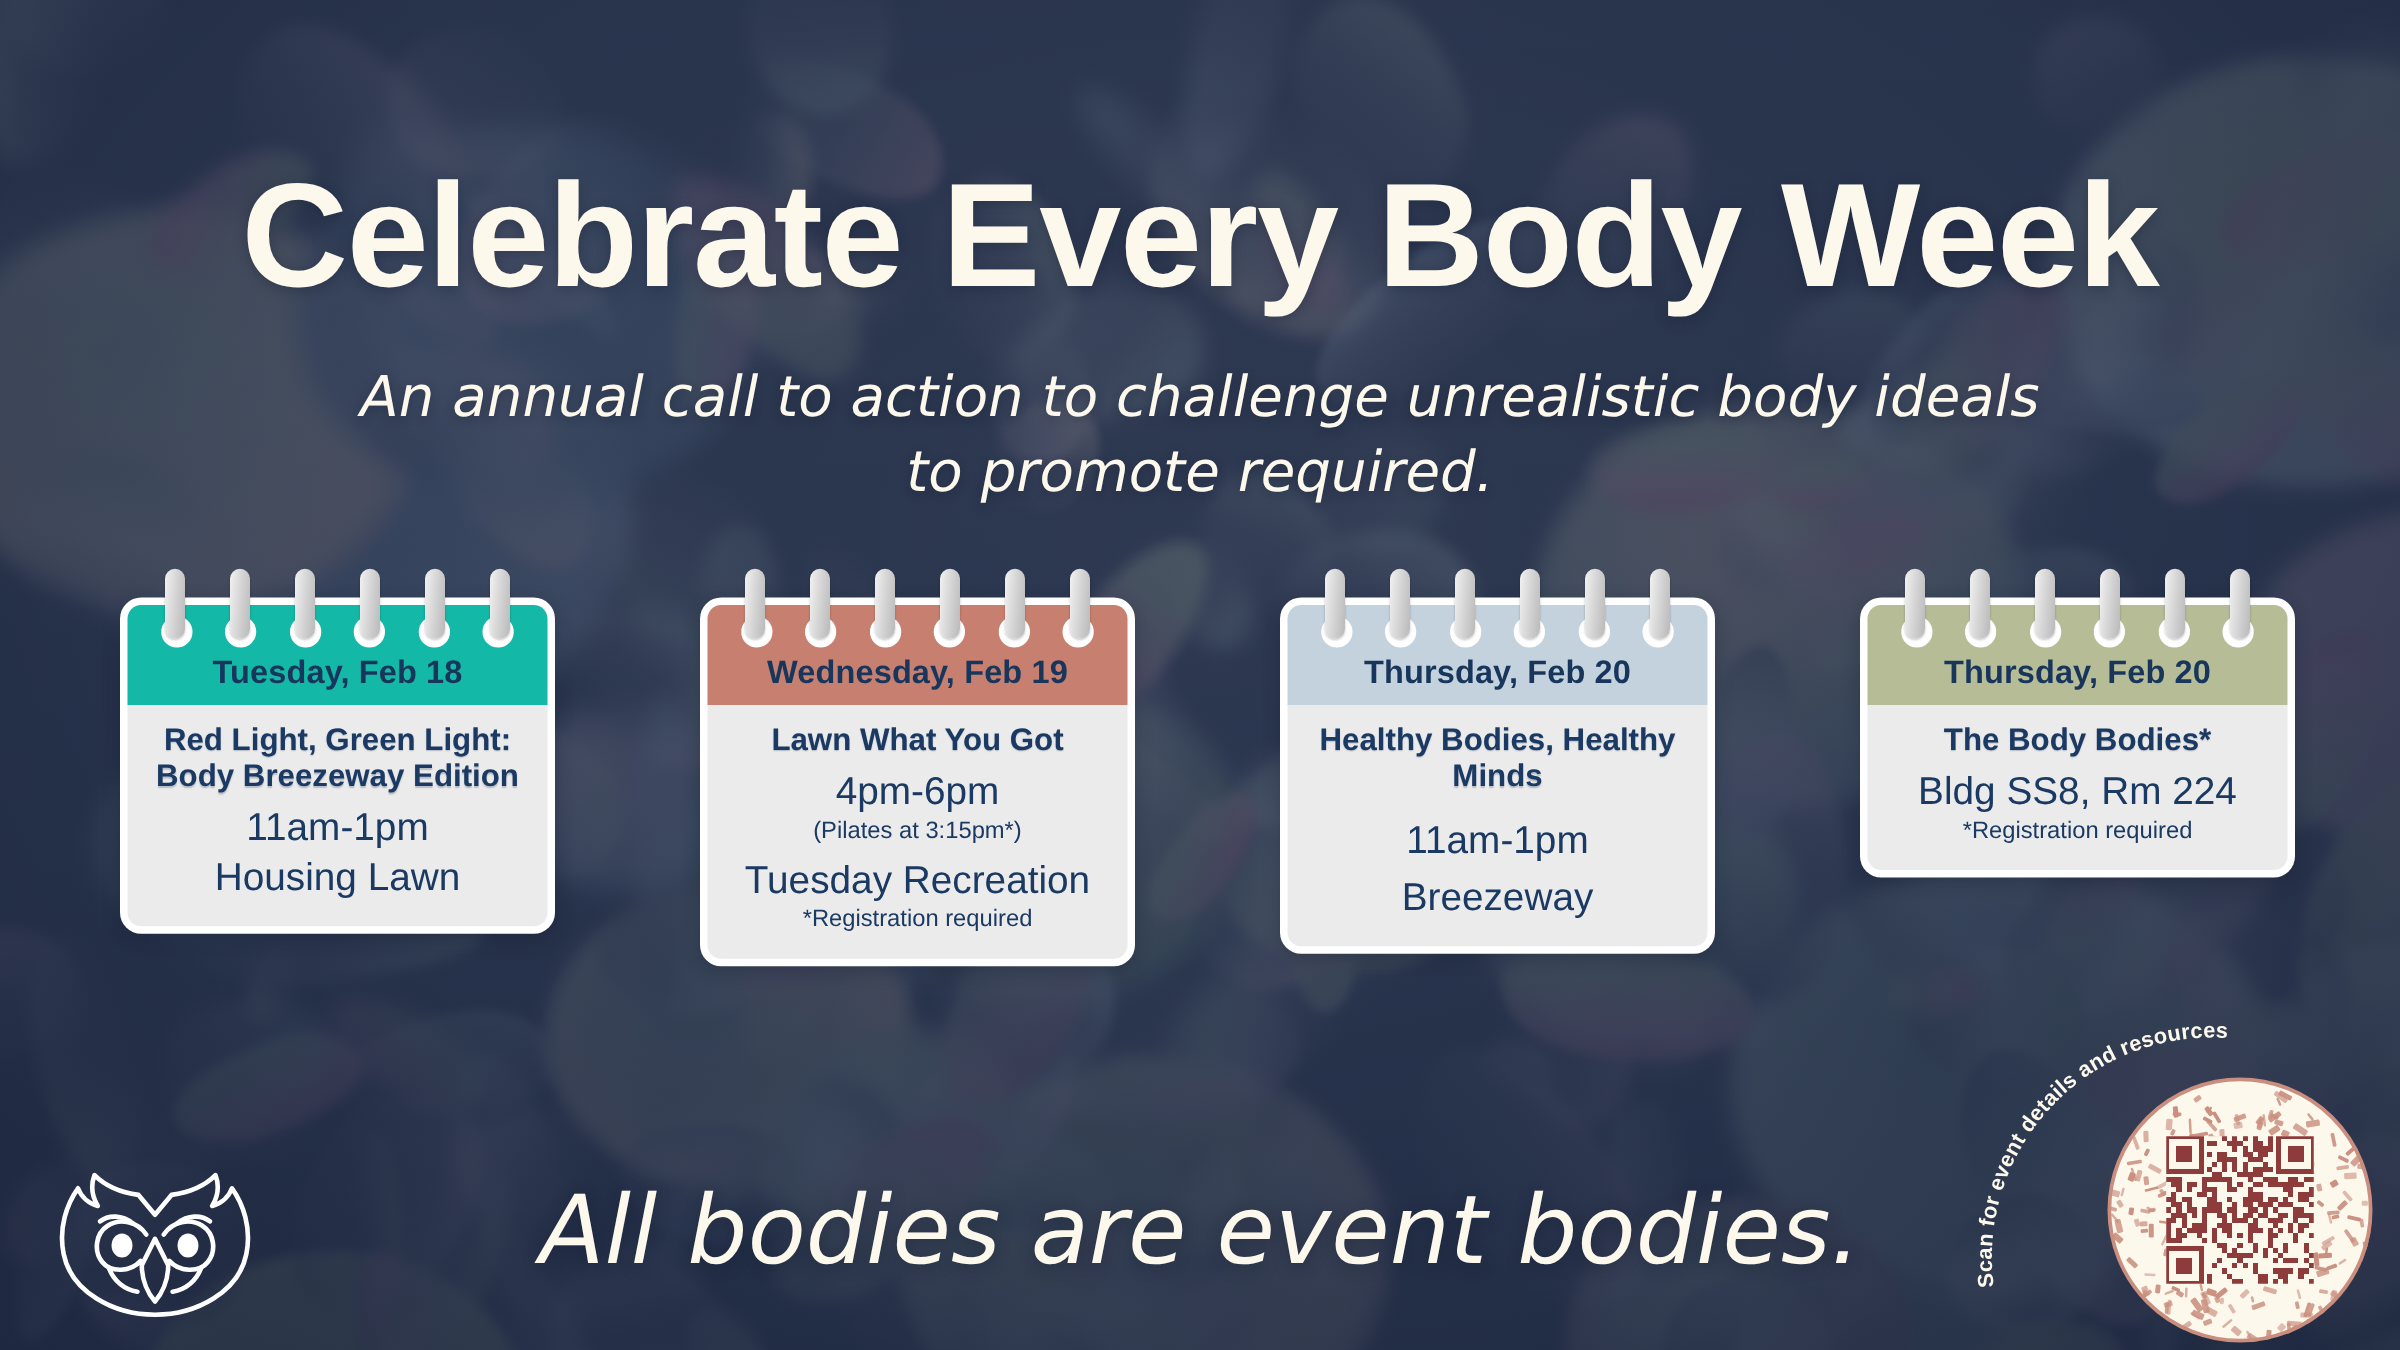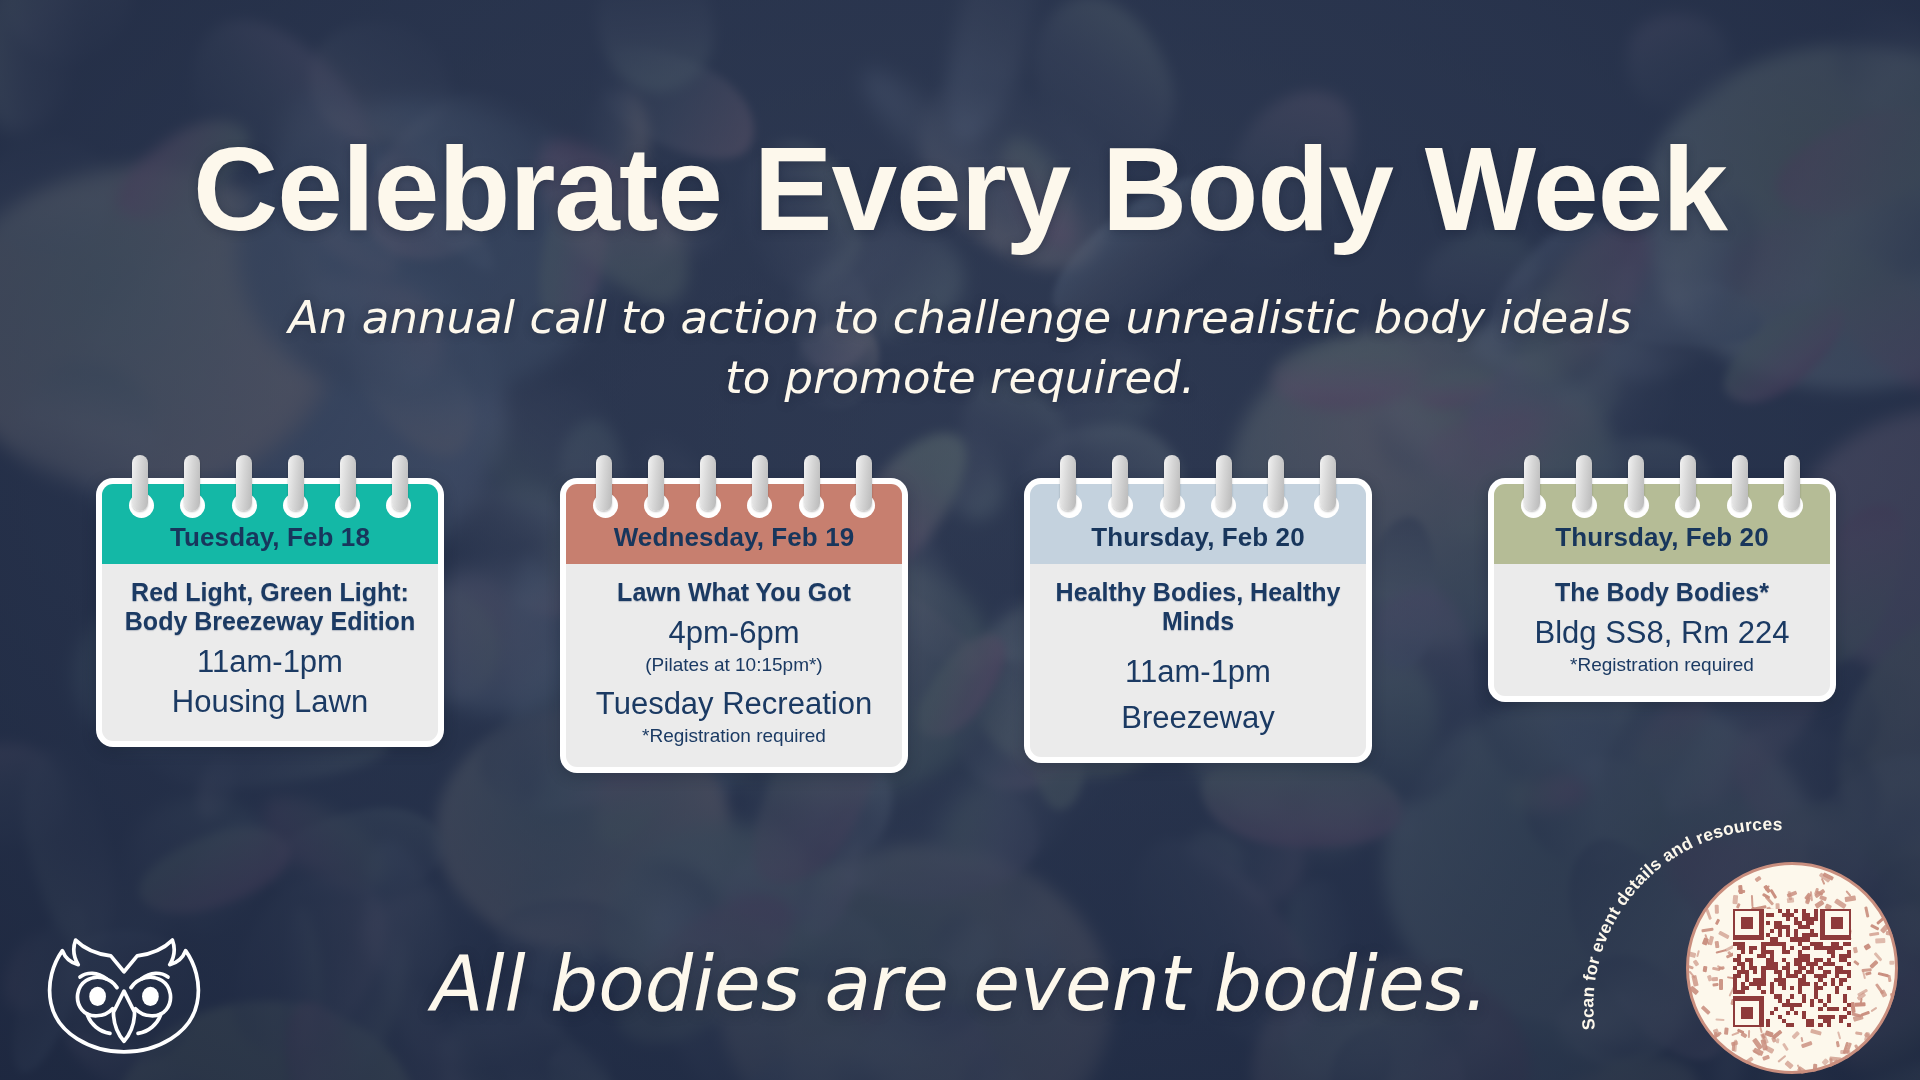--- a/index.html
+++ b/index.html
@@ -415,21 +415,21 @@
               <span class="hole"></span>
             <span class="hole"></span>
               <span class="hole"></span>
               <span class="hole"></span>
           </div>
           <span>Wednesday, Feb 19</span>
         </div>
         <div class="cal-sheet">
           <div class="ev-title">Lawn What You Got</div>
           <div class="ev-line">4pm-6pm</div>
-          <div class="ev-small">(Pilates at 10:15pm*)</div>
+          <div class="ev-small">(Pilates at 3:15pm*)</div>
           <div class="ev-line" style="margin-top:6px">Tuesday Recreation</div>
           <div class="ev-small">*Registration required</div>
         </div>
       </div>
     </div>
 
     <div class="cal">
       <div class="rings">
         <span class="ring"></span>
           <span class="ring"></span>

